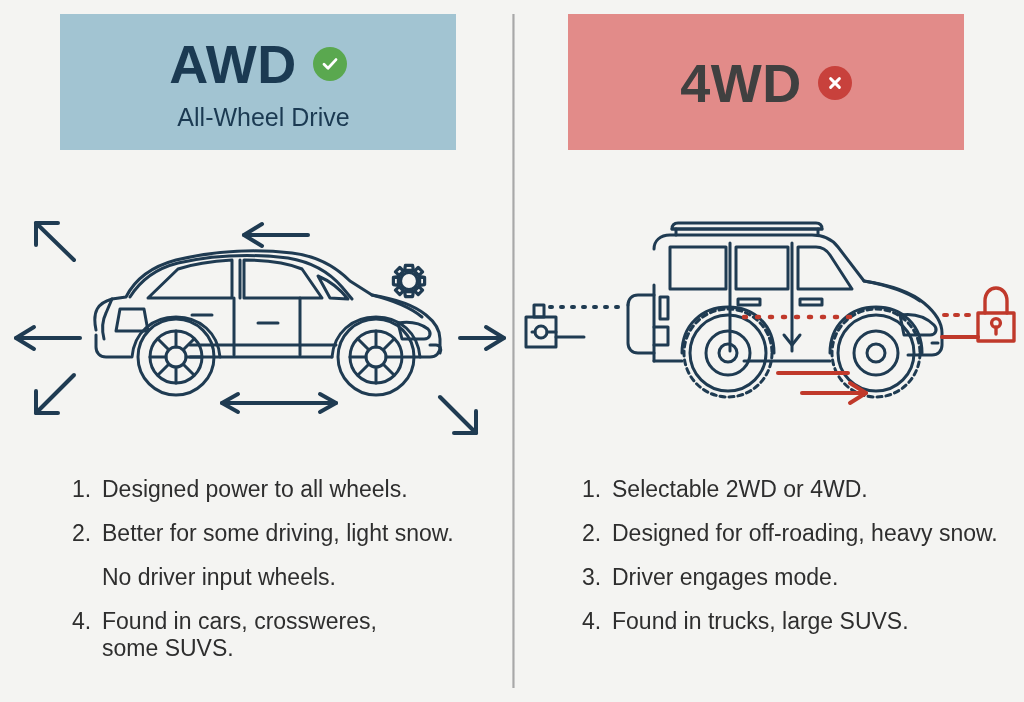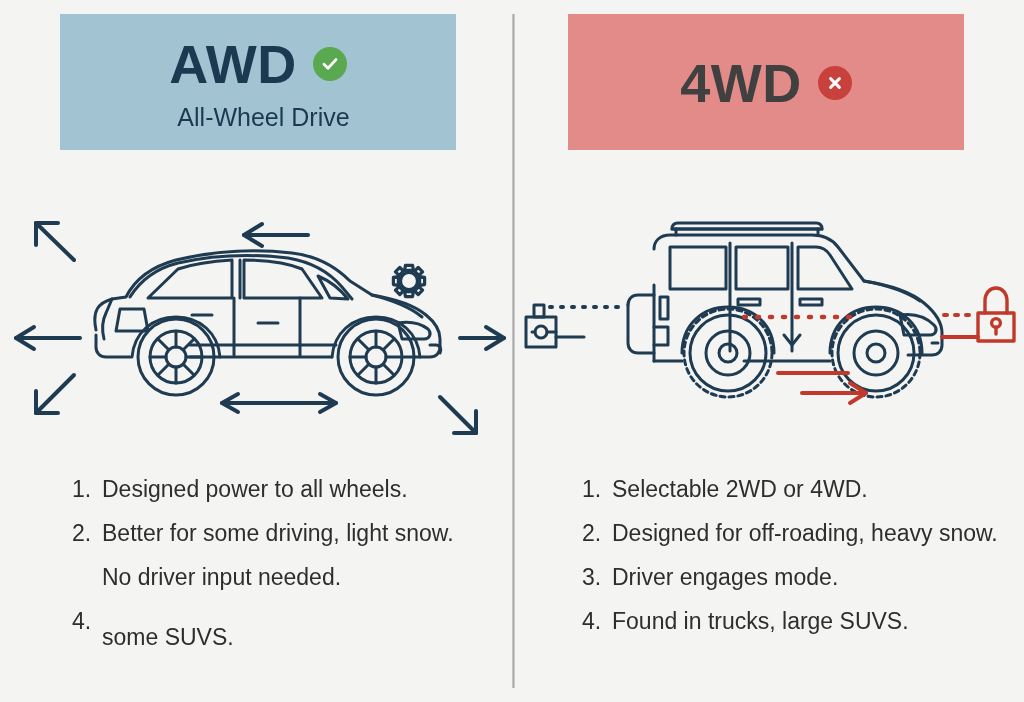--- a/index.html
+++ b/index.html
@@ -117,21 +117,21 @@
   .feature-num {
     flex: none;
     width: 30px;
     text-align: left;
   }
   .feature-text {
     flex: 1;
   }
   .feature-text .cont {
     display: block;
-    margin-top: 16px;
+    margin-top: 4px;
   }
 </style>
 </head>
 <body>
 
 <div id="infographic">
 
   <div class="column left">
 
     <div class="banner">
@@ -247,25 +247,26 @@
       <div class="feature-row">
         <span class="feature-num">1.</span>
         <span class="feature-text">Designed power to all wheels.</span>
       </div>
       <div class="feature-row">
         <span class="feature-num">2.</span>
         <span class="feature-text">Better for some driving, light snow.</span>
       </div>
       <div class="feature-row">
         <span class="feature-num"></span>
-        <span class="feature-text">No driver input needed.</span>
+        <span class="feature-text">No driver input wheels.</span>
       </div>
       <div class="feature-row">
         <span class="feature-num">4.</span>
         <span class="feature-text">
+          <span>Found in cars, crossweres,</span>
           <span class="cont">some SUVS.</span>
         </span>
       </div>
     </div>
   </div>
 
   <div class="column right">
 
     <div class="banner">
       <div class="banner-title-row">

